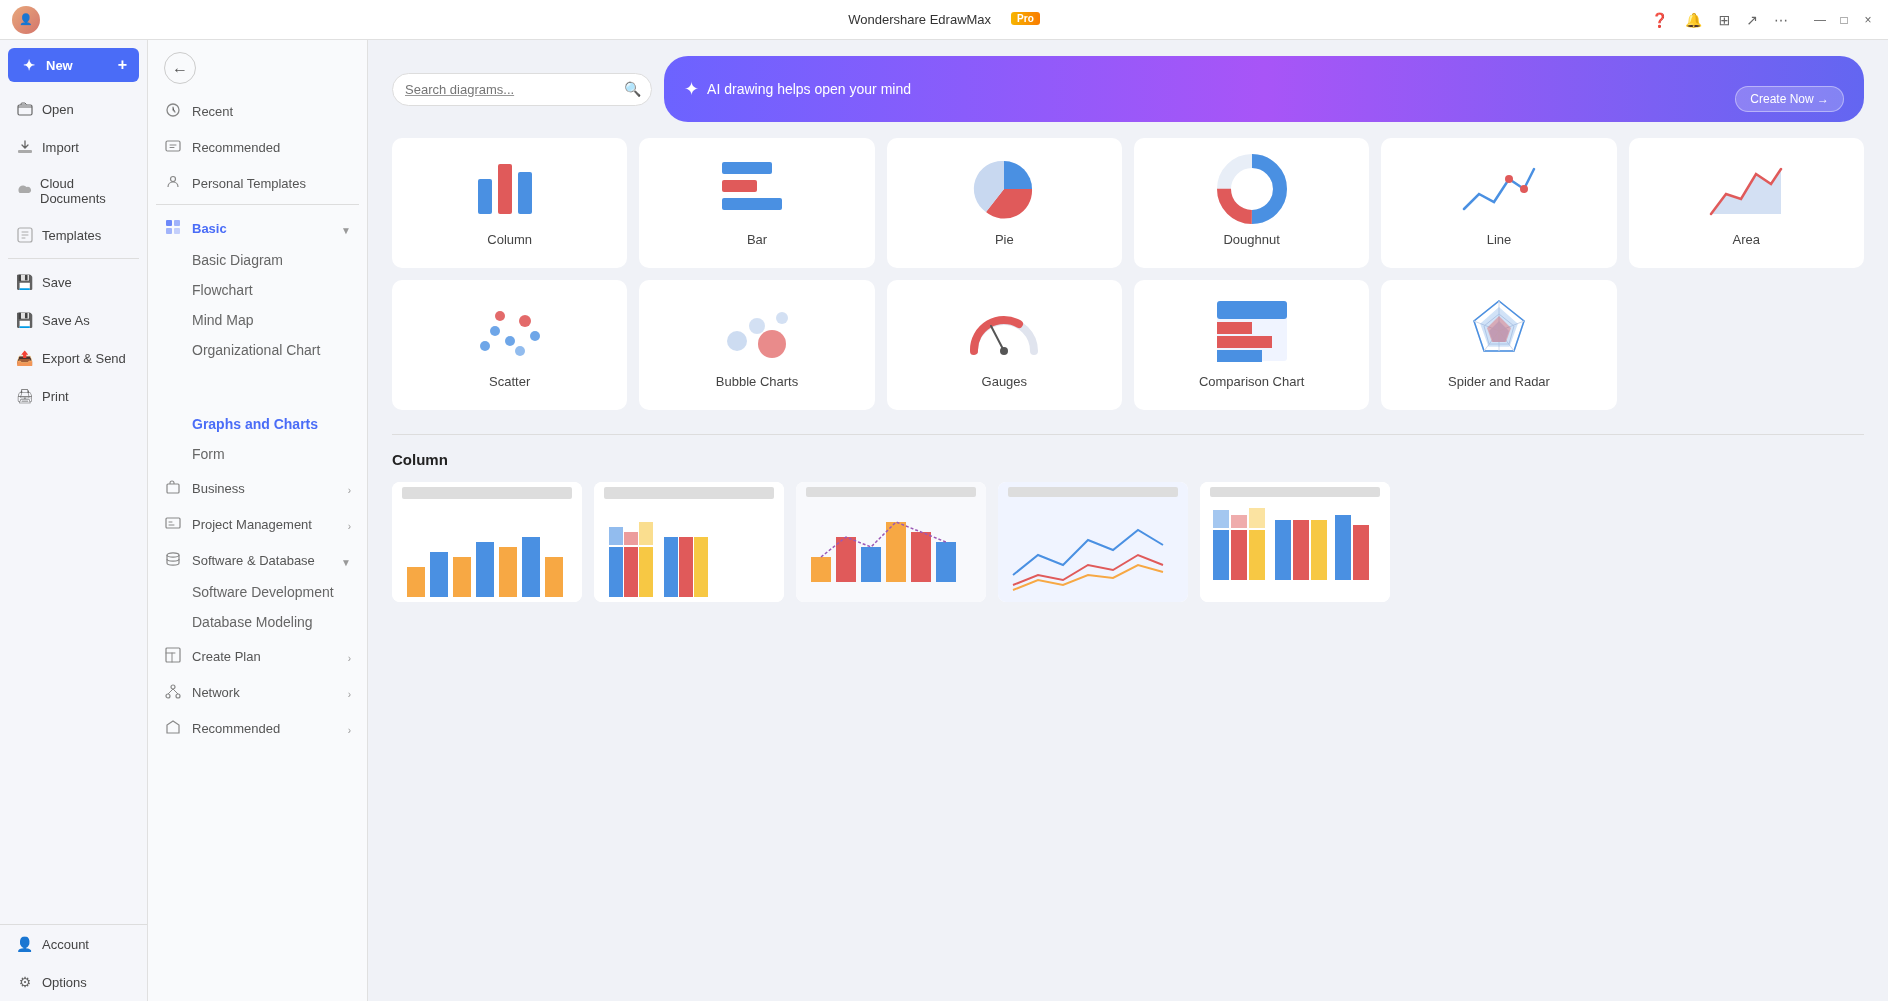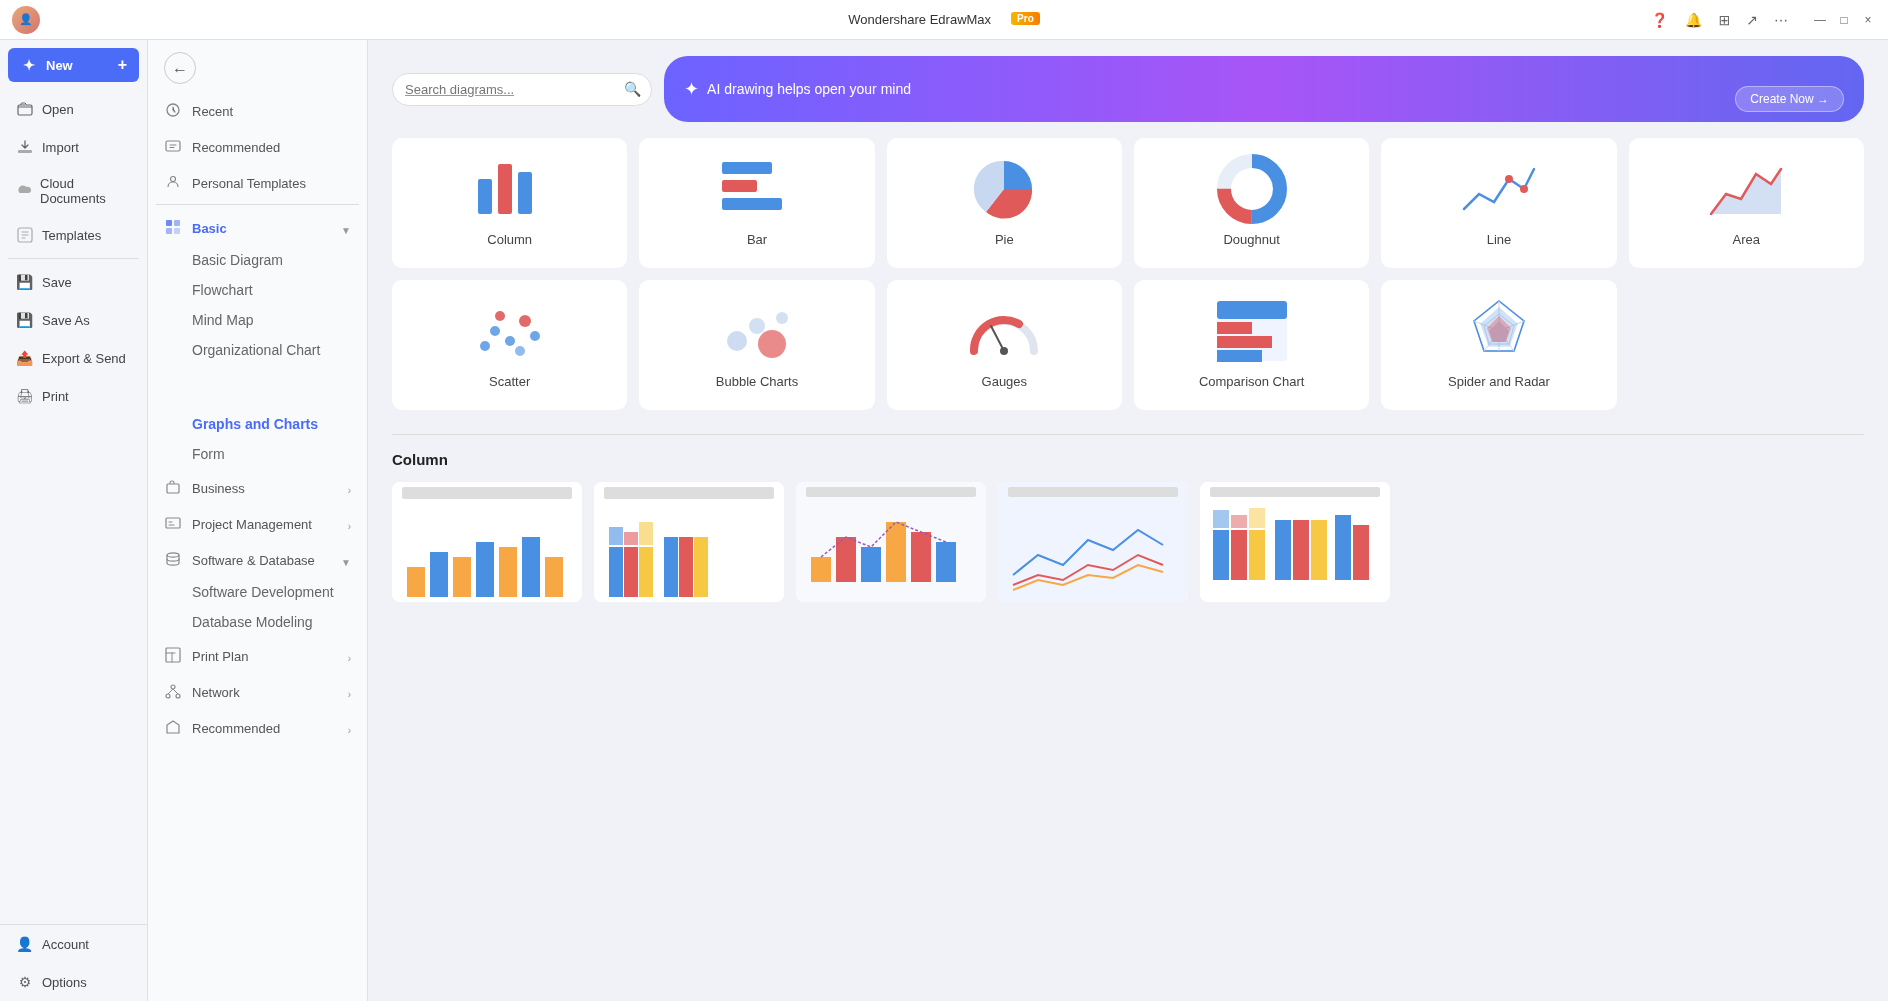--- a/index.html
+++ b/index.html
@@ -482,21 +482,21 @@
     <div class="cat-sub">Software Development</div>
     <div class="cat-sub">Database Modeling</div>
 
     <div class="cat-item">
       <div class="cat-icon">
         <svg width="16" height="16" viewBox="0 0 16 16">
             <rect x="1" y="1" width="14" height="14" rx="1" fill="none" stroke="#888" stroke-width="1.2"></rect>
             <path d="M1 6h9M7 6v9" stroke="#888" stroke-width="1" stroke-linecap="round"></path>
           </svg>
       </div>
-      <span>Print Plan</span>
+      <span>Create Plan</span>
       <span class="cat-arrow">›</span>
     </div>
 
     <div class="cat-item">
       <div class="cat-icon">
         <svg width="16" height="16" viewBox="0 0 16 16">
             <circle cx="8" cy="4" r="2" fill="none" stroke="#888" stroke-width="1.2"></circle>
             <circle cx="3" cy="13" r="2" fill="none" stroke="#888" stroke-width="1.2"></circle>
             <circle cx="13" cy="13" r="2" fill="none" stroke="#888" stroke-width="1.2"></circle>
             <path d="M8 6L3 11M8 6L13 11" stroke="#888" stroke-width="1"></path>

